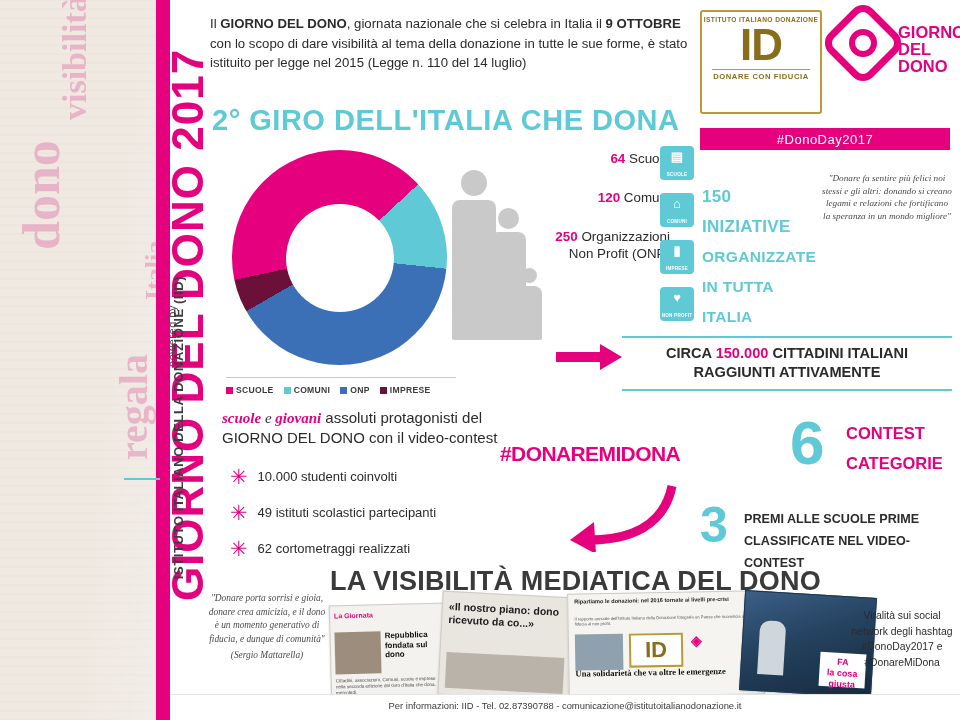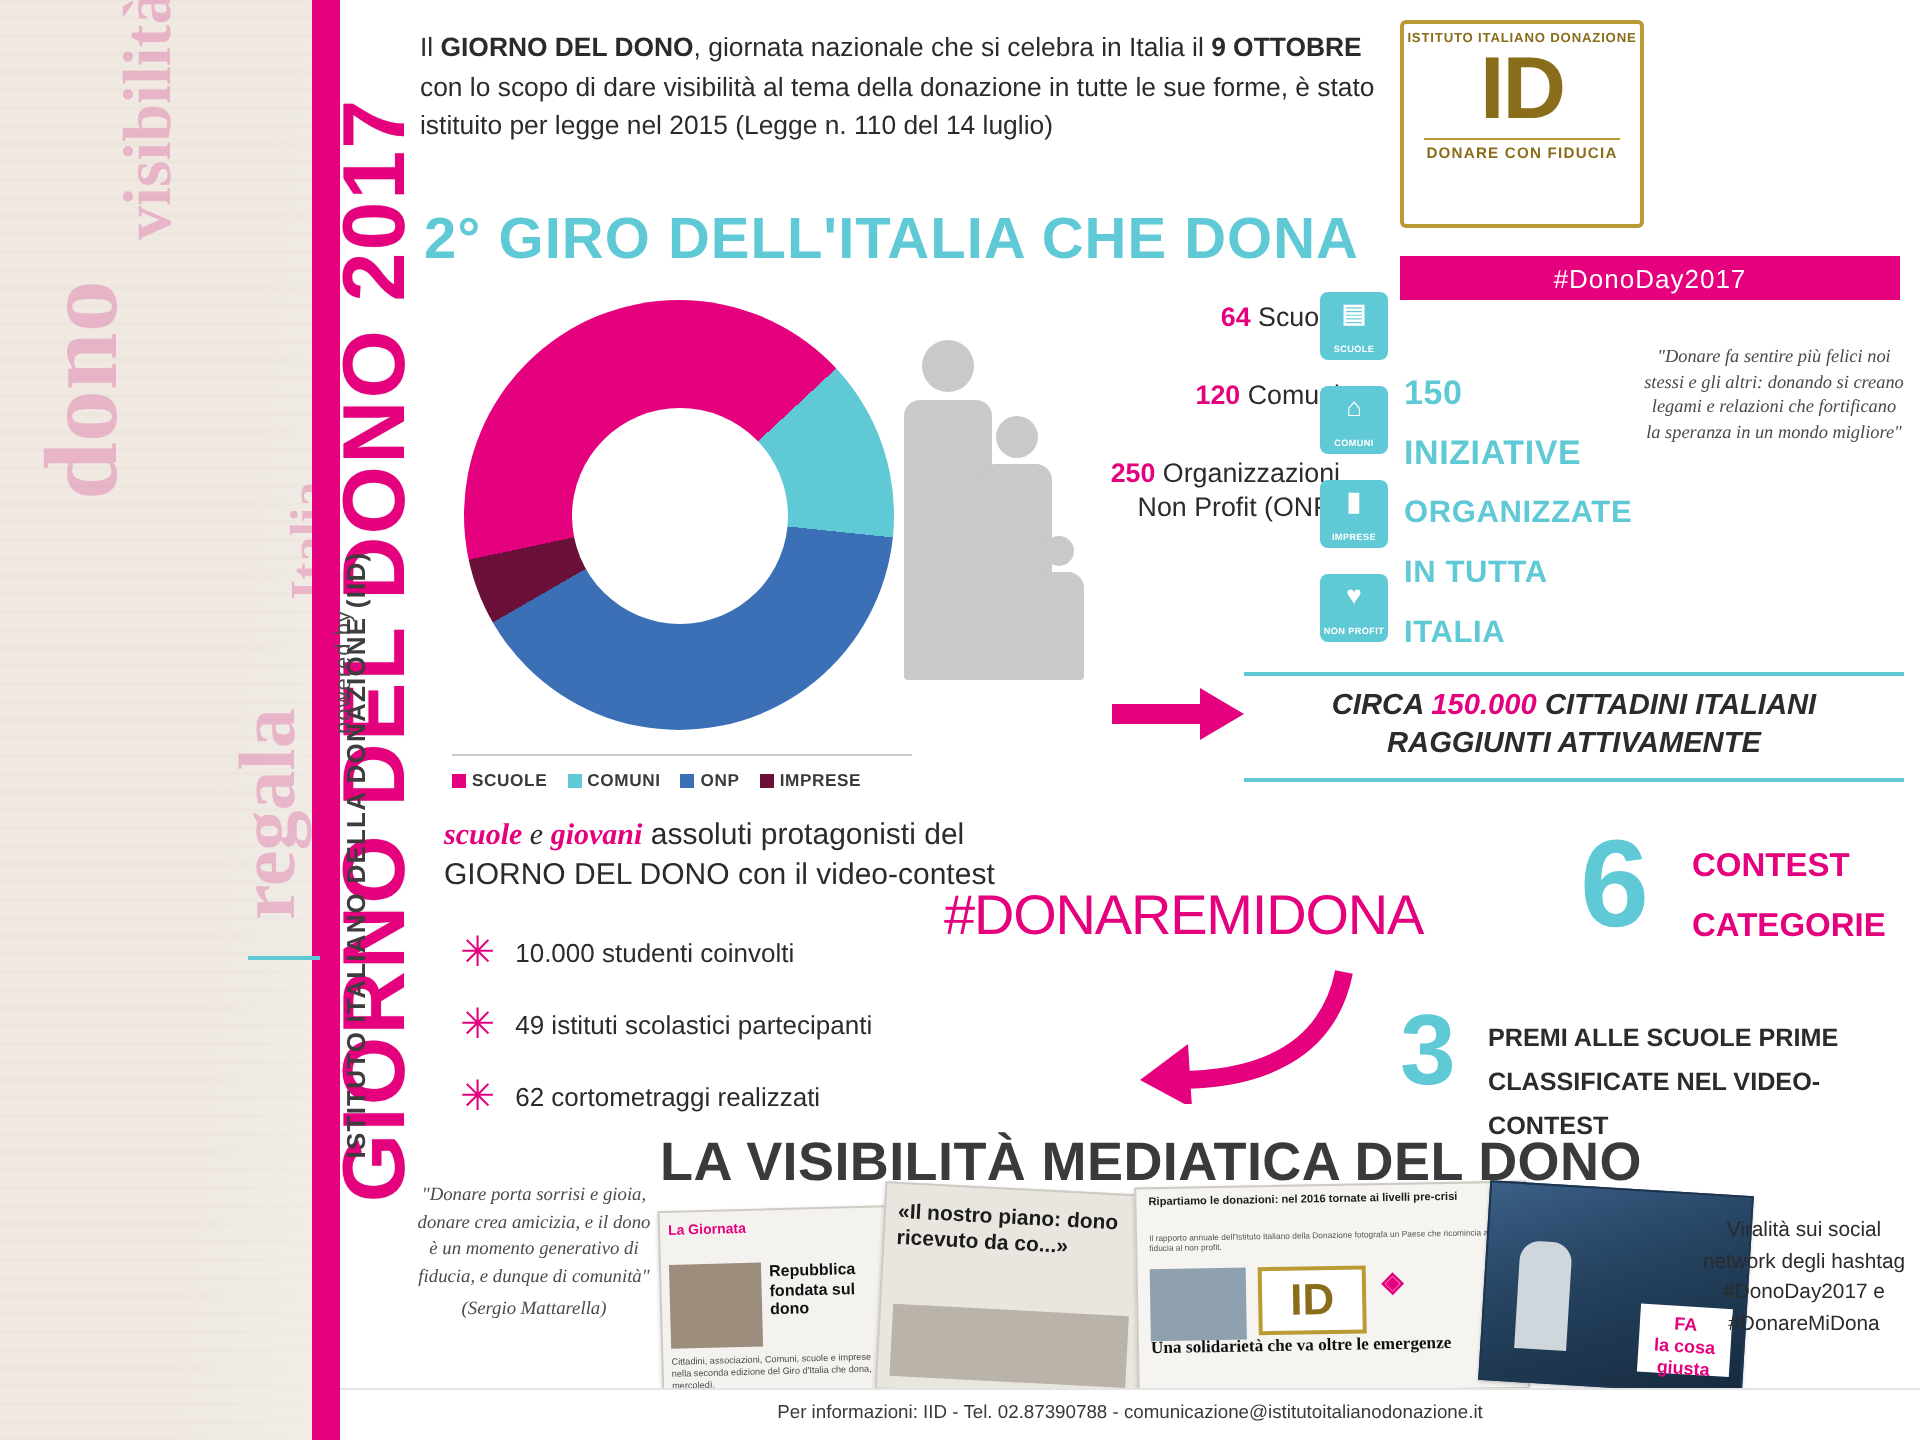--- a/index.html
+++ b/index.html
@@ -197,40 +197,40 @@
     font-style:italic; font-size:9.2px; line-height:12.6px; color:#4a4a4a;
     text-align:center;
   }
 
   
   #arrow1 { position:absolute; left:556px; top:340px; width:66px; height:34px; }
   #circa {
     position:absolute; left:622px; top:336px; width:330px;
     border-top:2px solid #5fc9d6; border-bottom:2px solid #5fc9d6;
     padding:6px 0 7px 0; text-align:center;
-    font-size:14.6px; font-weight:bold; color:#2b2b2b; line-height:19px;font-style:italic;
+    font-size:14.6px; font-weight:bold; color:#2b2b2b; line-height:19px;
   }
   #circa .n { color:#e5007e; }
 
   
   #scuole-head {
     position:absolute; left:222px; top:408px; width:280px;
     font-size:15px; line-height:20px; color:#2b2b2b;
   }
   #scuole-head .it { font-family:"Liberation Serif", serif; font-style:italic; color:#e5007e; font-weight:bold; }
   #scuole-head .it2 { font-family:"Liberation Serif", serif; font-style:italic; color:#2b2b2b; }
 
   #bullets { position:absolute; left:230px; top:458px; width:290px; }
   #bullets .b { display:flex; align-items:center; gap:10px; height:36px; font-size:13px; color:#2b2b2b; }
   #bullets .ast { color:#e5007e; font-size:21px; line-height:21px; }
 
   
   #donaremi {
-    position:absolute; left:472px; top:442px;
-    font-size:28px; font-weight:normal; color:#e5007e; letter-spacing:-.6px;
+    position:absolute; left:500px; top:442px;
+    font-size:21px; font-weight:bold; color:#e5007e; letter-spacing:-.6px;
   }
   #arrow2 { position:absolute; left:560px; top:482px; width:120px; height:70px; }
 
   
   #six {
     position:absolute; left:790px; top:412px;
     font-size:62px; font-weight:bold; color:#5fc9d6; line-height:62px;
   }
   #cat {
     position:absolute; left:846px; top:418px; width:110px;
@@ -333,20 +333,30 @@
 <div id="intro">
   <span>Il </span><b>GIORNO DEL DONO</b><span>, giornata nazionale che si celebra in Italia il </span><b>9 OTTOBRE</b><span> con lo scopo di dare visibilità al tema della donazione in tutte le sue forme</span><span>, è stato istituito per legge nel 2015 (Legge n. 110 del 14 luglio)</span>
 </div>
 
 <div id="logo-box">
   <div id="iid-logo">
     <div class="ring-top">ISTITUTO ITALIANO DONAZIONE</div>
     <div class="big">ID</div>
     <div class="rule"></div>
     <div class="sub">DONARE CON FIDUCIA</div>
+  </div>
+  <div id="gdd-logo">
+    <div class="mark">
+      <div class="outer"></div>
+        <div class="inner"></div>
+    </div>
+    <div class="txt">
+      <div>GIORNO</div>
+      <div>DEL DONO</div>
+    </div>
   </div>
 </div>
 <div id="hashtag-pill">#DonoDay2017</div>
 
 <div id="giro-title">2° GIRO DELL'ITALIA CHE DONA</div>
 
 <div id="donut-wrap">
   <div id="donut"></div>
 </div>
 <div id="legend">

